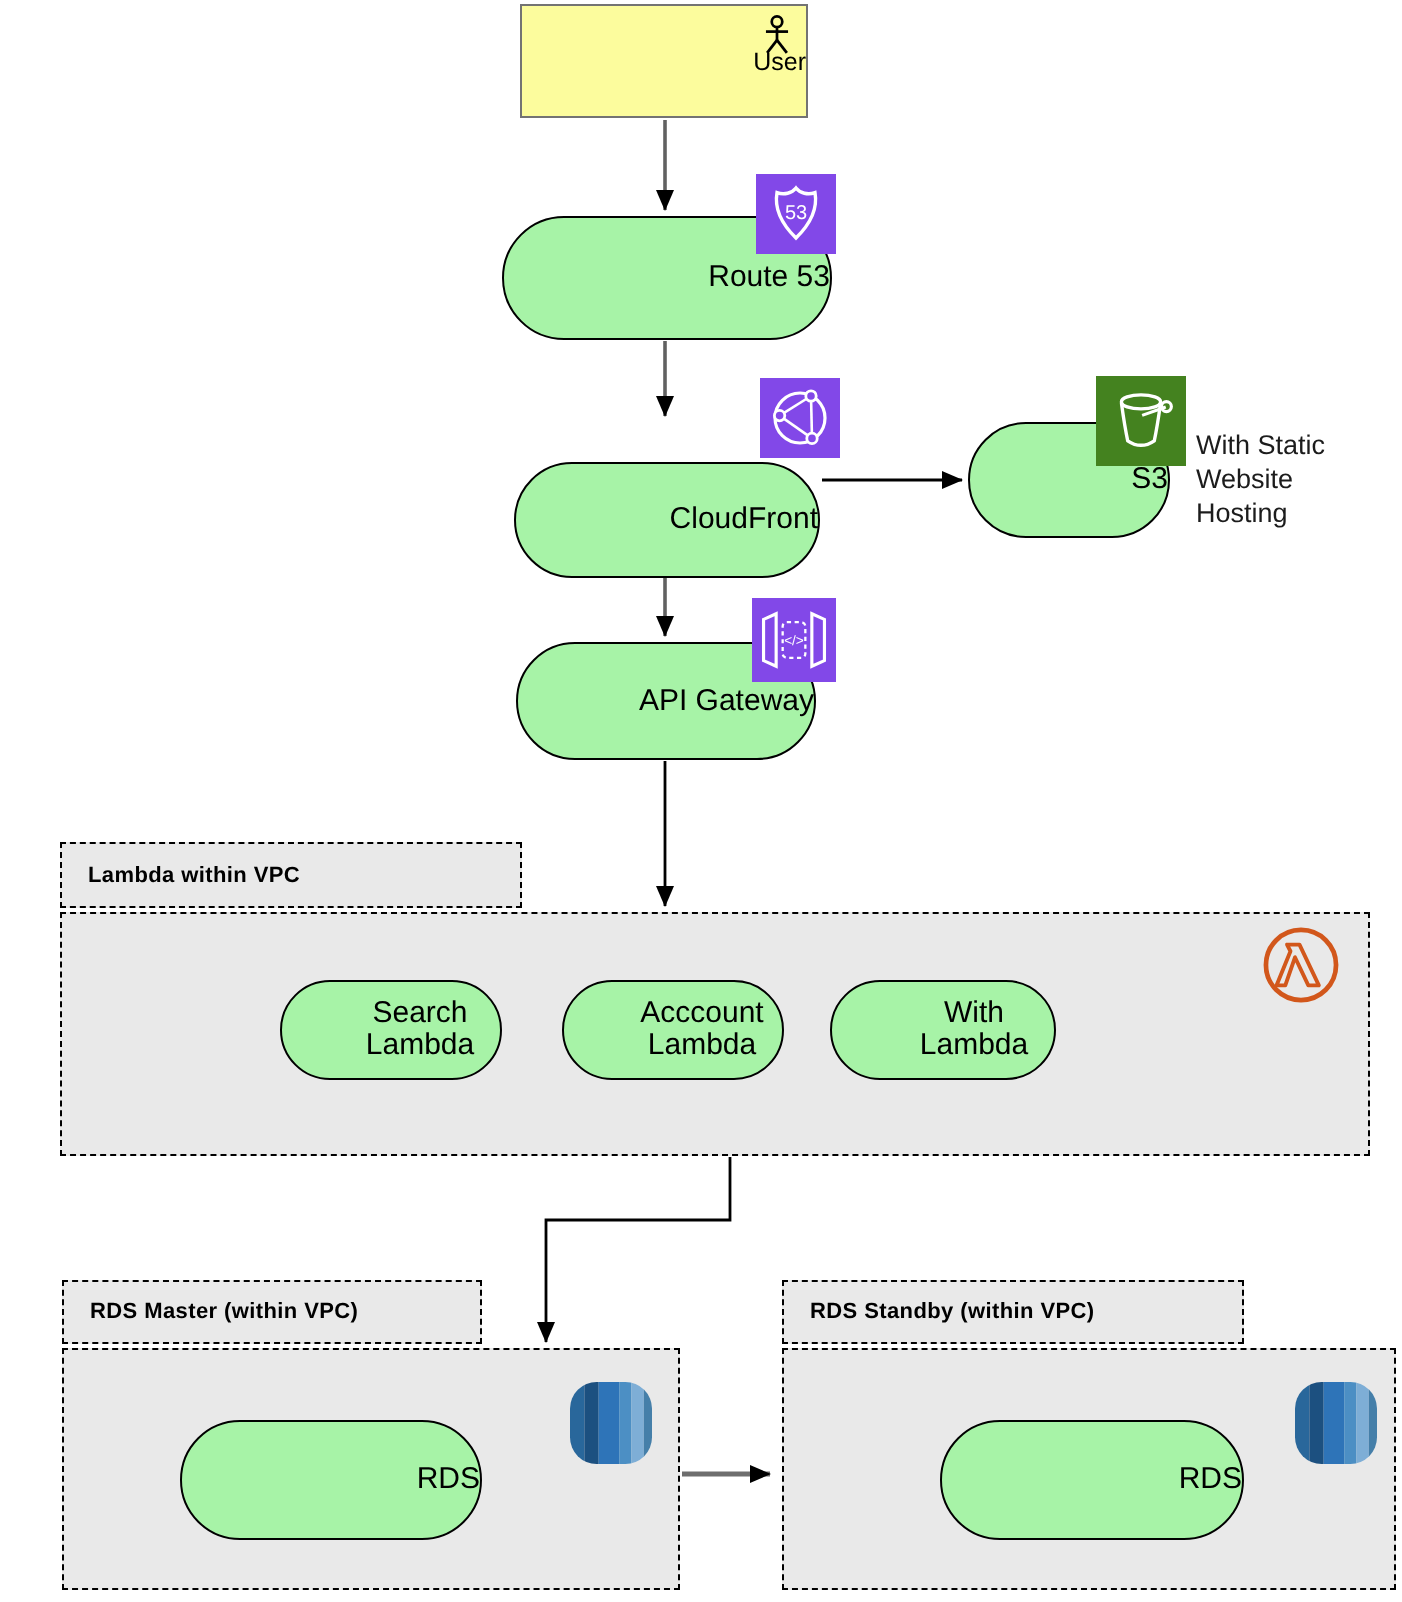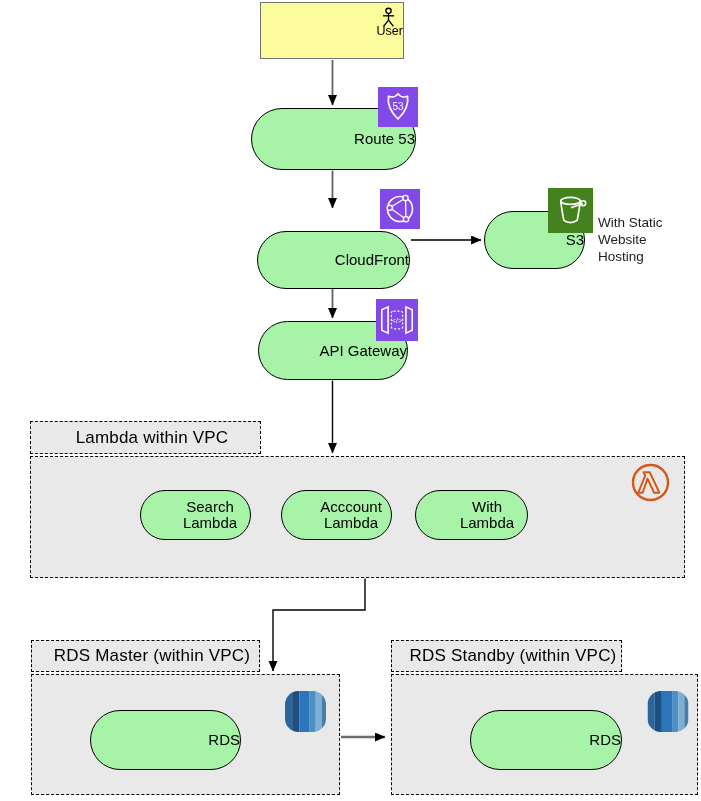--- a/index.html
+++ b/index.html
@@ -21,21 +21,21 @@
     font-size:15px;text-align:center;line-height:16px;
   }
   .pill .lbl{display:block;}
   .pill .wrap{width:80px;}
   .container{
     background:var(--container_fill);border:1.3px dashed var(--container_border);
   }
   .ctitle{
     background:var(--container_fill);border:1.3px dashed var(--container_border);
     display:flex;align-items:center;padding-left:13px;
-    font-size:17px;font-weight:normal;letter-spacing:.2px;justify-content:center;
+    font-size:11px;font-weight:bold;letter-spacing:.2px;
   }
   .note{
     font-size:13.5px;line-height:17px;text-align:left;color:#1c1c1c;
   }
   .icon{display:block;}
   .sq{display:block;}
 </style>
 </head>
 <body>
 
@@ -128,21 +128,21 @@
   </div>
   <div class="pill" style="left:415px;top:490px;width:113px;height:50px;">
     <span class="lbl wrap">With Lambda</span>
   </div>
 
   <svg class="icon" style="left:629px;top:461px;" width="43" height="43" viewBox="0 0 40 40">
     <circle cx="20" cy="20" r="16.3" fill="none" style="stroke:var(--aws_orange)" stroke-width="2.2"></circle>
     <path d="M13.5,10.5 L19.3,10.5 L28.3,29.5 L23.4,29.5 L17.2,16.4 L12.7,29.5 L8.6,29.5 L15.1,13.6 Z" fill="none" style="stroke:var(--aws_orange)" stroke-width="1.8" stroke-linejoin="round"></path>
   </svg>
 
-  <div class="ctitle" style="left:31px;top:640px;width:229px;height:32px;">
+  <div class="ctitle" style="left:31px;top:640px;width:210px;height:32px;">
     <span>RDS Master (within VPC)</span>
   </div>
   <div class="container" style="left:31px;top:674px;width:309px;height:121px;"></div>
   <div class="pill" style="left:90px;top:710px;width:151px;height:60px;">
     <span class="lbl">RDS</span>
   </div>
   <svg class="icon" style="left:285px;top:691px;" width="41" height="41" viewBox="0 0 40 40">
     <defs>
         <clipPath id="rdsClipA">
           <rect x="0" y="0" width="40" height="40" rx="13"></rect>

